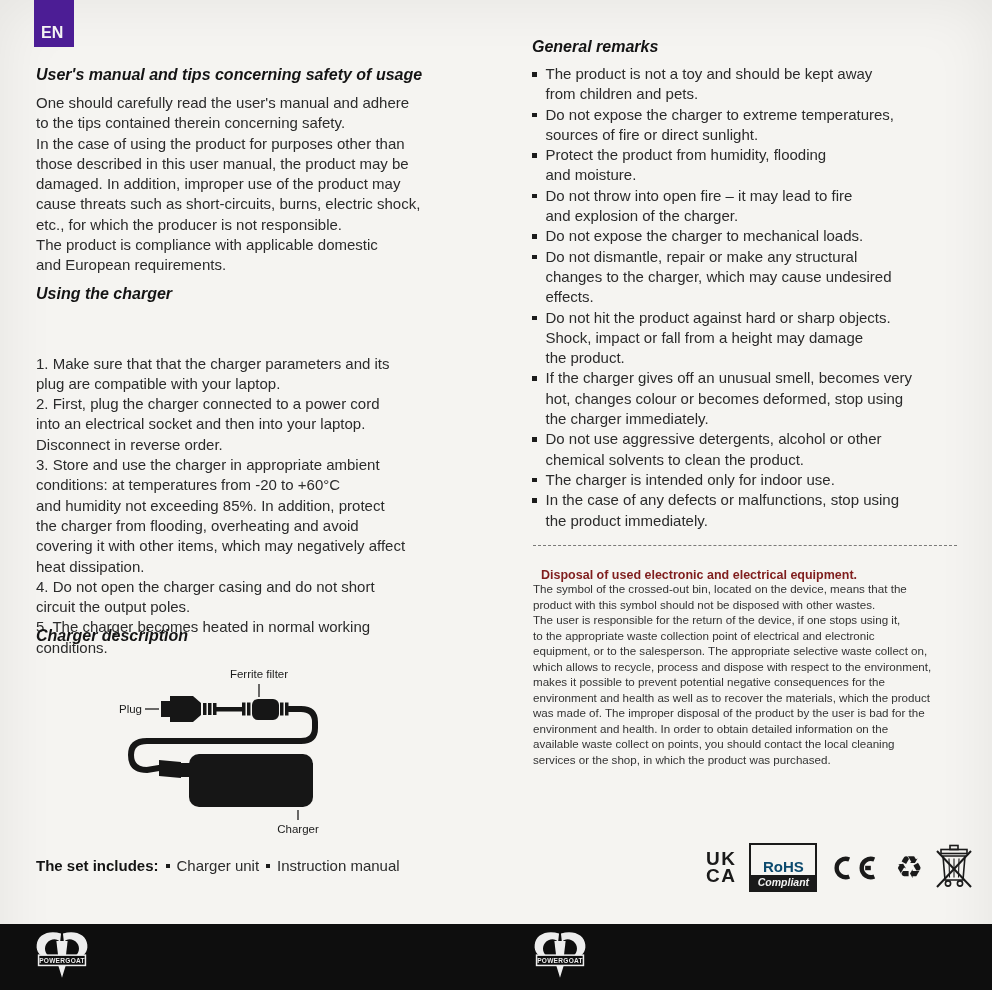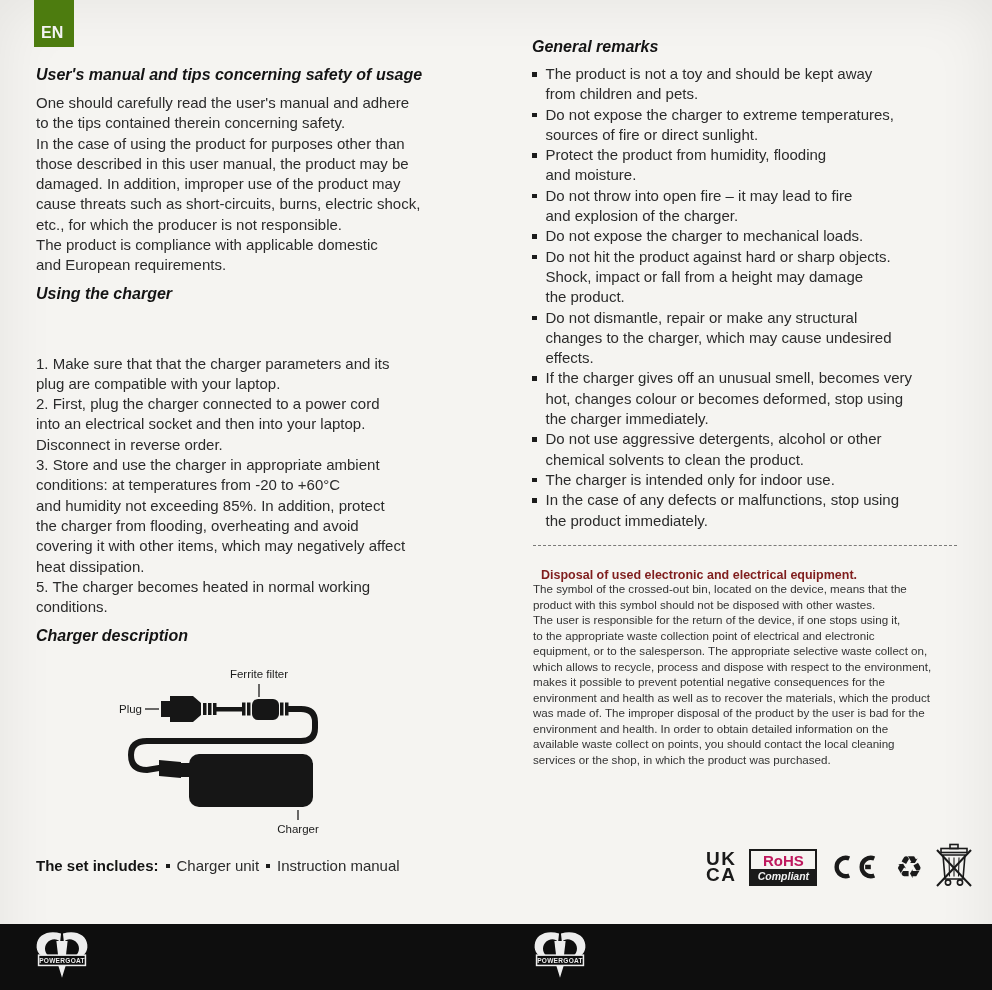--- a/index.html
+++ b/index.html
@@ -6,21 +6,21 @@
   body{
     width:992px;height:990px;position:relative;overflow:hidden;
     background:#f5f4f1;color:#262626;
     font-family:"Liberation Sans","DejaVu Sans",sans-serif;
     box-shadow:inset 0 0 60px rgba(0,0,0,0.07);
   }
   .abs{position:absolute;}
   .h{font-size:16px;font-weight:bold;color:#141414;margin:0;font-style:italic;}
   .body-text{font-size:15px;line-height:20.3px;white-space:pre-line;color:#2b2b2b;}
   
-  .en-badge{left:34px;top:0;width:40px;height:47px;background:#4d7c0f;color:#f4f4f4;
+  .en-badge{left:34px;top:0;width:40px;height:47px;background:#4c1d95;color:#f4f4f4;
     display:flex;align-items:flex-end;padding:0 0 5px 7px;box-sizing:border-box;
     font-weight:bold;font-size:16px;}
   
   .sec1-h{left:36px;top:66px;text-align:right;}
   .sec1-b{left:36px;top:93px;width:480px;}
   .sec2-h{left:36px;top:285px;}
   .sec2-b{left:36px;top:313px;width:480px;}
   .sec2-b div{margin:0;}
   .sec3-h{left:36px;top:627px;}
   .diagram{left:85px;top:660px;}
@@ -34,21 +34,21 @@
   .bullets li{display:flex;margin:0;}
   .dot{width:4.5px;height:4.5px;background:#1c1c1c;margin:8px 9px 0 0;flex:0 0 auto;}
   .bt{font-size:15px;line-height:20.3px;white-space:pre-line;color:#2b2b2b;}
   .dashes{left:533px;top:545px;width:424px;border-top:1.8px dashed #7a7a78;}
   .small-h{left:533px;top:560px;font-size:12.5px;font-weight:bold;color:#7f1d1d;margin:8px;}
   .small-b{left:533px;top:581px;width:458px;font-size:11.6px;line-height:15.5px;white-space:pre-line;color:#333;}
   
   .marks{left:698px;top:843px;display:flex;align-items:center;gap:13px;margin-left:8px;}
   .ukca{font-size:19px;font-weight:bold;line-height:16.5px;letter-spacing:1.5px;color:#1a1a1a;}
   .rohs{width:64px;border:2.2px solid #1a1a1a;text-align:center;background:#f5f4f1;}
-  .rohs-title{font-size:15px;font-weight:bold;color:#be185d;padding:1px 0 0 0;}
+  .rohs-title{font-size:15px;font-weight:bold;color:#0c4a6e;padding:13px 0 0 0;}
   .rohs-sub{background:#1a1a1a;color:#f2f2f2;font-size:10.5px;font-weight:600;padding:1px 0 2px 0;font-style:italic;}
   .recycle{font-size:31px;color:#1a1a1a;line-height:1;}
   
   .footer{left:0;top:924px;width:992px;height:66px;background:#0e0e0e;}
   .goat{position:absolute;top:5px;width:60px;height:56px;}
   .goat-left{left:32px;}
   .goat-mid{left:530px;}
 </style>
 </head>
 <body>
@@ -72,21 +72,22 @@
 <div class="abs body-text sec2-b">
   
 <div>1. Make sure that that the charger parameters and its
 plug are compatible with your laptop.</div><div>2. First, plug the charger connected to a power cord
 into an electrical socket and then into your laptop.
 Disconnect in reverse order.</div><div>3. Store and use the charger in appropriate ambient
 conditions: at temperatures from -20 to +60°C
 and humidity not exceeding 85%. In addition, protect
 the charger from flooding, overheating and avoid
 covering it with other items, which may negatively affect
-heat dissipation.</div><div>5. The charger becomes heated in normal working
+heat dissipation.</div><div>4. Do not open the charger casing and do not short
+circuit the output poles.</div><div>5. The charger becomes heated in normal working
 conditions.</div></div>
 
 <h2 class="abs h sec3-h">Charger description</h2>
 
 <svg class="abs diagram" width="320" height="182" viewBox="0 0 320 182">
   <g stroke="none" fill="#161616">
 
     <rect x="76" y="41" width="9" height="16"></rect>
     <polygon points="85,36 108,36 116,43 116,55 108,62 85,62"></polygon>
     <rect x="118" y="43" width="3.5" height="12"></rect>
@@ -151,30 +152,30 @@
 and explosion of the charger.</span>
     </li>
 
     <li>
       <span class="dot"></span>
       <span class="bt">Do not expose the charger to mechanical loads.</span>
     </li>
 
     <li>
       <span class="dot"></span>
+      <span class="bt">Do not dismantle, repair or make any structural
+changes to the charger, which may cause undesired
+effects.</span>
+    </li>
+
+    <li>
+      <span class="dot"></span>
       <span class="bt">Do not hit the product against hard or sharp objects.
 Shock, impact or fall from a height may damage
 the product.</span>
-    </li>
-
-    <li>
-      <span class="dot"></span>
-      <span class="bt">Do not dismantle, repair or make any structural
-changes to the charger, which may cause undesired
-effects.</span>
     </li>
 
     <li>
       <span class="dot"></span>
       <span class="bt">If the charger gives off an unusual smell, becomes very
 hot, changes colour or becomes deformed, stop using
 the charger immediately.</span>
     </li>
 
     <li>

